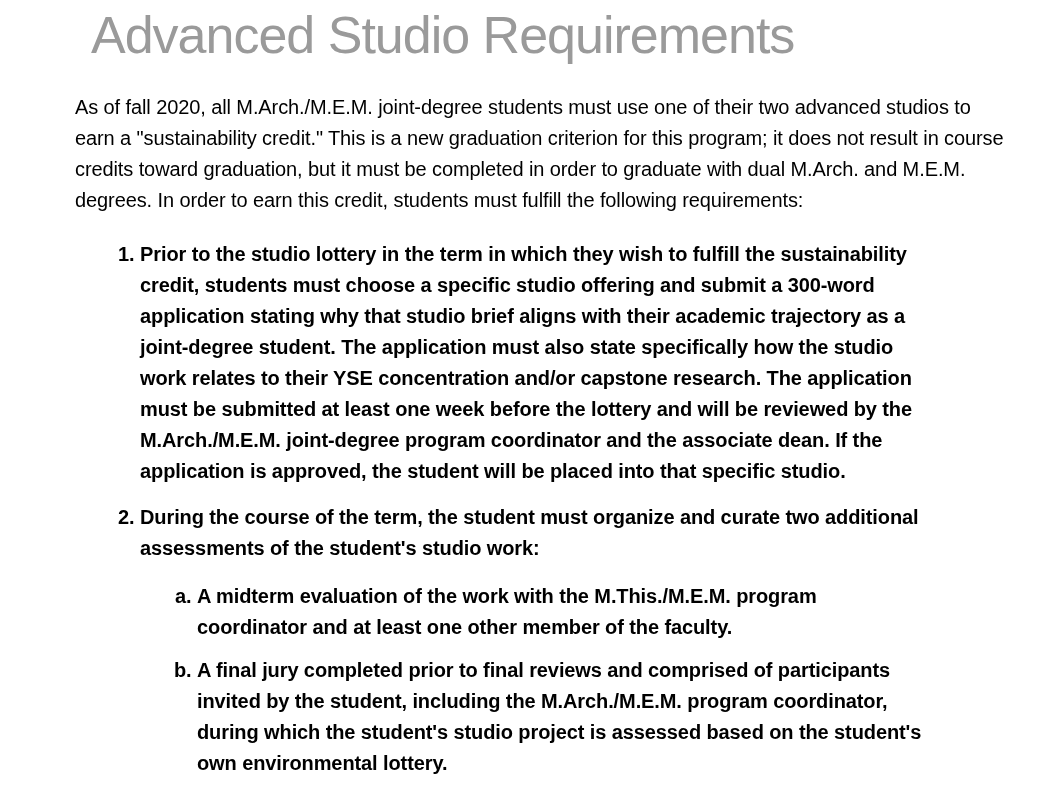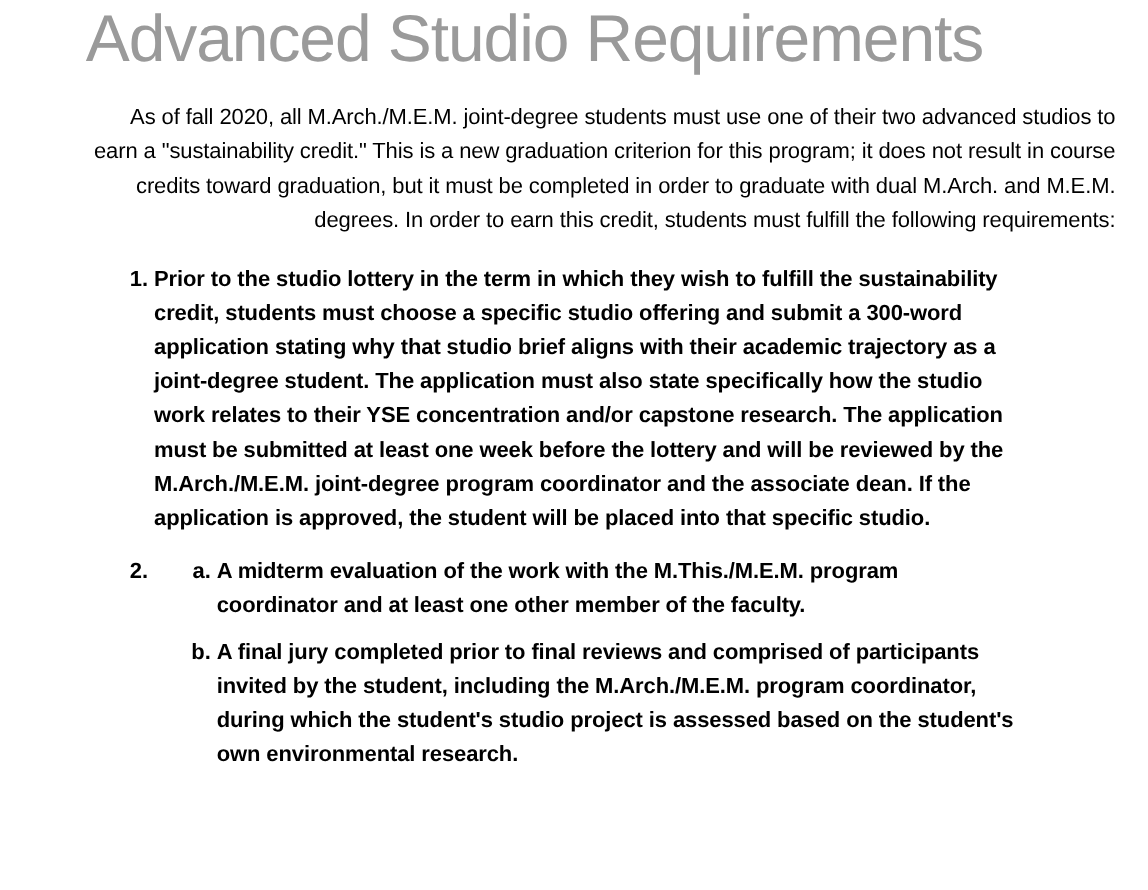--- a/index.html
+++ b/index.html
@@ -12,37 +12,36 @@
     width: 1044px;
     height: 809px;
     box-sizing: border-box;
     padding: 0 30px 0 75px;
     overflow: hidden;
     background: #ffffff;
     font-family: "Liberation Sans", sans-serif;
     color: #000000;
   }
   h1.title {
-    margin: 0 0 22px 3px;
-    font-size: 60px;
+    margin: 0 0 22px 16px;
+    font-size: 52px;
     line-height: 70px;
     font-weight: 400;
     letter-spacing: -1px;
     color: #9a9a9a;
     white-space: nowrap;
   }
   .body-text {
     font-size: 20px;
     line-height: 31px;
     letter-spacing: -0.1px;
     color: #000000;
   }
   p.intro {
     margin: 0 0 23px 0;
-    text-align: right;
   }
   ol.reqs {
     list-style: decimal outside;
     margin: 0;
     padding-left: 65px;
   }
   ol.reqs > li {
     margin-bottom: 15px;
     font-weight: bold;
   }
@@ -75,27 +74,29 @@
       <span class="txt">Prior to the studio lottery in the term in which they wish to fulfill the sustainability
 credit, students must choose a specific studio offering and submit a 300-word
 application stating why that studio brief aligns with their academic trajectory as a
 joint-degree student. The application must also state specifically how the studio
 work relates to their YSE concentration and/or capstone research. The application
 must be submitted at least one week before the lottery and will be reviewed by the
 M.Arch./M.E.M. joint-degree program coordinator and the associate dean. If the
 application is approved, the student will be placed into that specific studio.</span>
     </li>
     <li>
+      <span class="txt">During the course of the term, the student must organize and curate two additional
+assessments of the student's studio work:</span>
       <ol class="subs">
         <li>
           <span class="txt">A midterm evaluation of the work with the M.This./M.E.M. program
 coordinator and at least one other member of the faculty.</span>
         </li>
         <li>
           <span class="txt">A final jury completed prior to final reviews and comprised of participants
 invited by the student, including the M.Arch./M.E.M. program coordinator,
 during which the student's studio project is assessed based on the student's
-own environmental research.</span>
+own environmental lottery.</span>
         </li>
       </ol>
     </li>
   </ol>
 </div>
 
 </body></html>

